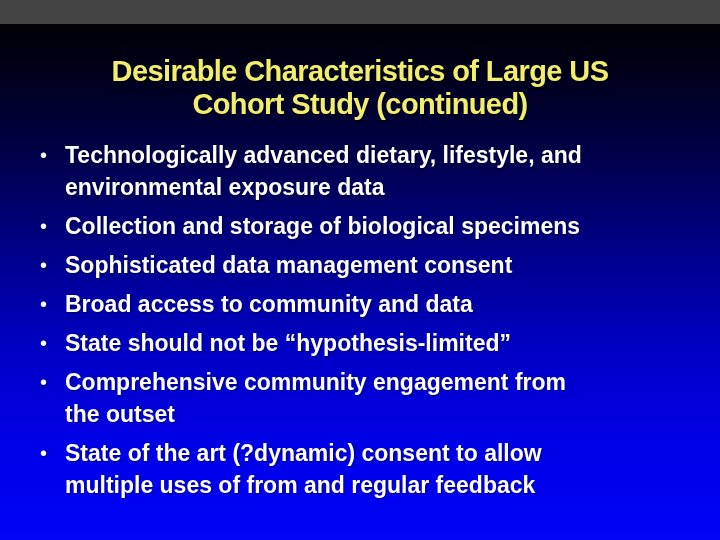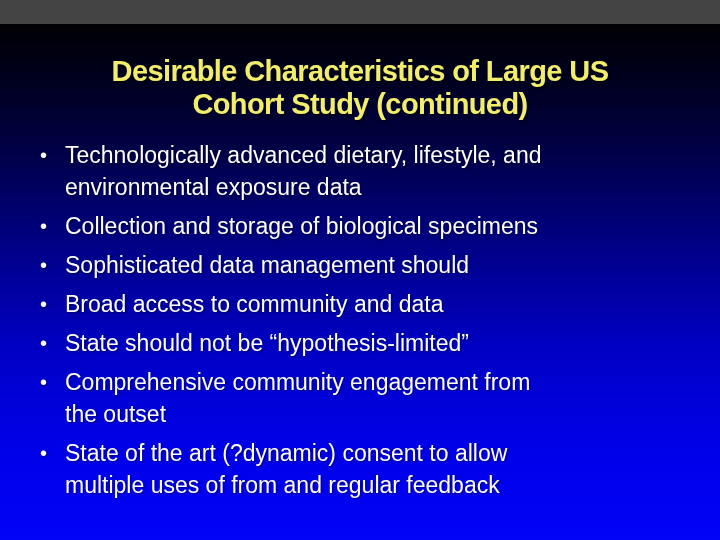--- a/index.html
+++ b/index.html
@@ -53,20 +53,21 @@
     text-shadow: 1px 1px 2px rgba(0,0,0,0.45);
   }
   .bullet-dot {
     flex: 0 0 25px;
     font-size: 20px;
     line-height: 32px;
   }
   .bullet-text {
     flex: 1 1 auto;
     white-space: pre-line;
+    font-weight: bold;
   }
   .citation {
     position: absolute;
     left: 30px;
     bottom: 19px;
     margin: 0;
     color: #ffffff;
     font-size: 20px;
     line-height: 24px;
     text-shadow: 1px 1px 2px rgba(0,0,0,0.45);
@@ -89,21 +90,21 @@
 environmental exposure data</span>
   </li>
 
   <li>
     <span class="bullet-dot">•</span>
     <span class="bullet-text">Collection and storage of biological specimens</span>
   </li>
 
   <li>
     <span class="bullet-dot">•</span>
-    <span class="bullet-text">Sophisticated data management should</span>
+    <span class="bullet-text">Sophisticated data management consent</span>
   </li>
 
   <li>
     <span class="bullet-dot">•</span>
     <span class="bullet-text">Broad access to community and data</span>
   </li>
 
   <li>
     <span class="bullet-dot">•</span>
     <span class="bullet-text">State should not be “hypothesis-limited”</span>

